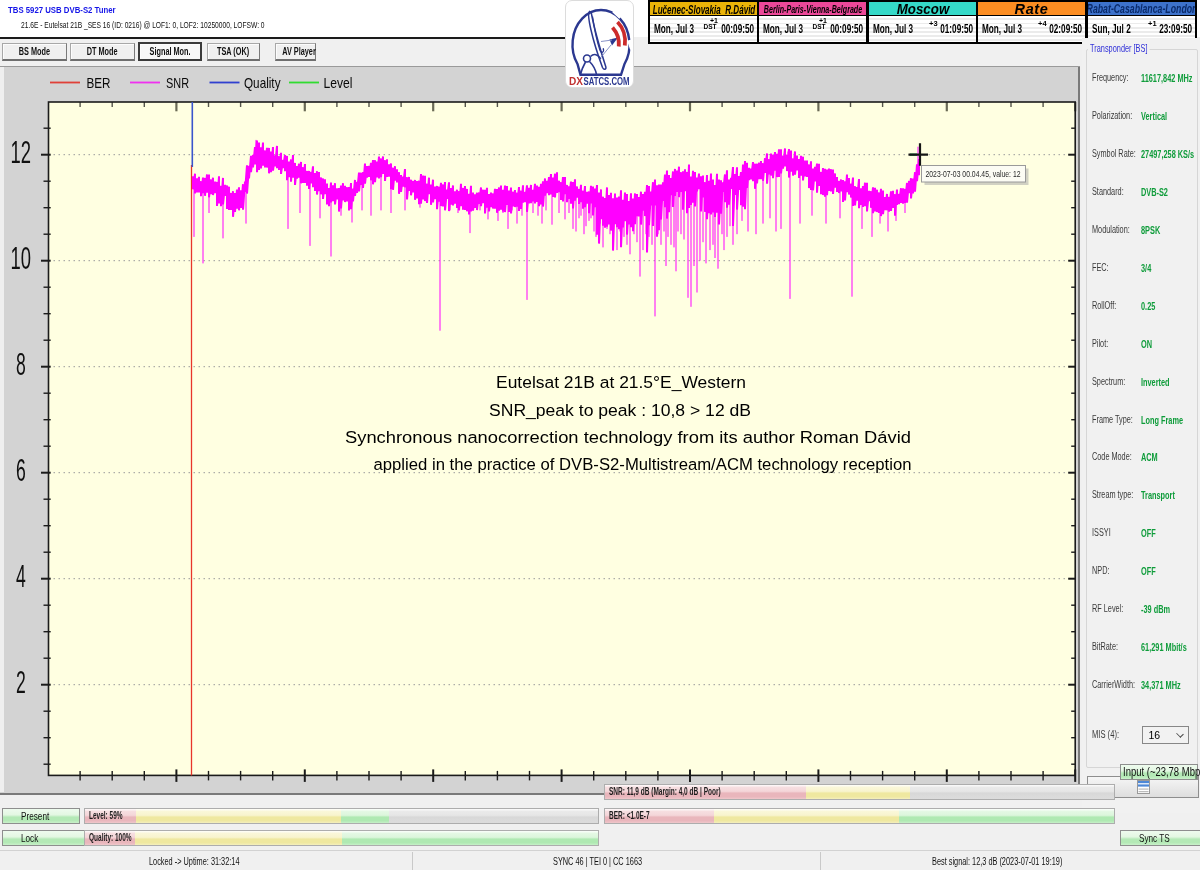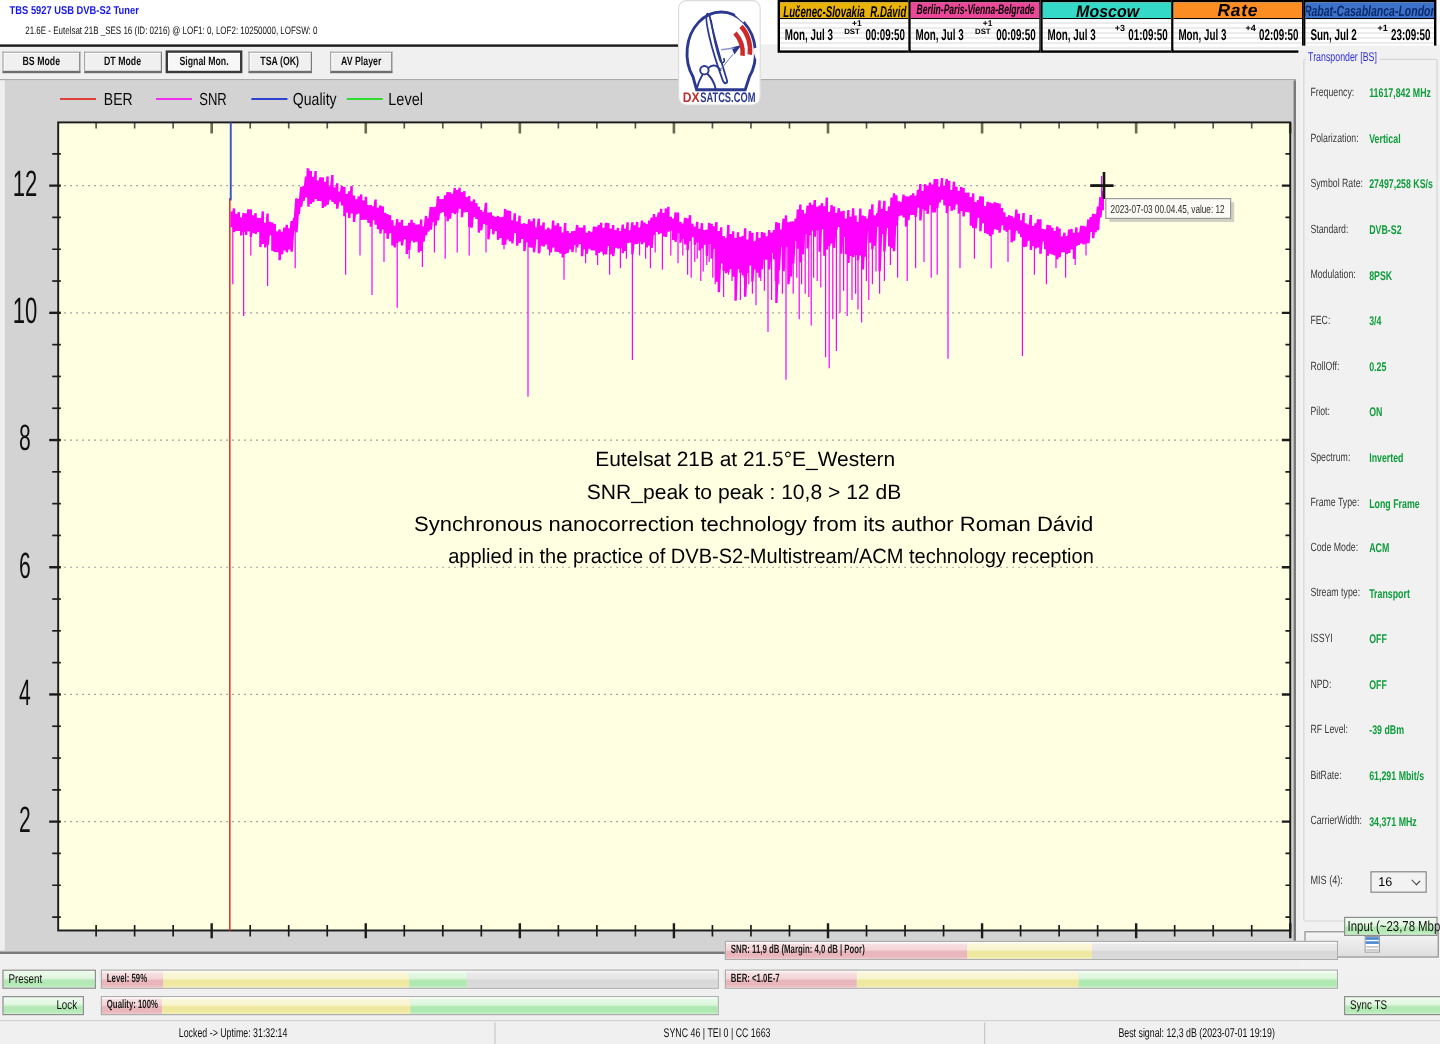--- a/index.html
+++ b/index.html
@@ -24,21 +24,21 @@
 .plusonly { position:absolute; left:60px; top:3px; font-size:7.5px; font-weight:bold; }
 #panel { left:1082px; top:38px; width:118px; height:775px; background:#F1F1F1; }
 #gbox { position:absolute; left:4px; top:11px; width:112px; height:719px; border:1px solid #D6D6D6; border-radius:2px; }
 #gboxlab { position:absolute; left:6px; top:3.5px; background:#F1F1F1; padding:0 3px; font-size:10.5px; color:#2F2FD8; transform:scaleX(0.7); transform-origin:0 50%; white-space:nowrap; }
 .plab { position:absolute; left:10px; font-size:10px; color:#3a3a3a; transform:scaleX(0.73); transform-origin:0 50%; white-space:nowrap; }
 .pval { position:absolute; left:59px; font-size:10.5px; font-weight:bold; color:#0E9C3A; transform:scaleX(0.70); transform-origin:0 50%; white-space:nowrap; }
 #mislab { position:absolute; left:10px; top:691px; font-size:10px; color:#3a3a3a; transform:scaleX(0.76); transform-origin:0 50%; }
 #misdd { position:absolute; left:59.5px; top:688px; width:47px; height:18px; border:1px solid #878787; background:#F2F2F2; font-size:10.5px; line-height:16px; padding-left:6px; }
 #misdd i { position:absolute; right:5px; top:4px; width:6px; height:6px; border-right:1.4px solid #444; border-bottom:1.4px solid #444; transform:rotate(45deg) scale(1,.8); }
 #panelbtn { position:absolute; left:4.5px; top:738px; width:112px; height:22px; background:linear-gradient(#F6F6F6,#DEDEDE); border:1px solid #8E8E8E; }
-.greenbox { position:absolute; height:16px; border:1px solid #8E8E8E; background:linear-gradient(180deg,#EEFBEE 0%,#E3F7E2 42%,#B4E9B6 58%,#B4E9B6 82%,#C9F0CA 100%); font-size:10.5px; color:#111; padding-left:4px; line-height:14px; white-space:nowrap; }
+.greenbox { position:absolute; height:16px; border:1px solid #8E8E8E; background:linear-gradient(180deg,#EEFBEE 0%,#E3F7E2 42%,#B4E9B6 58%,#B4E9B6 82%,#C9F0CA 100%); font-size:10.5px; color:#111; padding-left:18px; line-height:14px; white-space:nowrap; }
 .greenbox span { display:inline-block; transform:scaleX(0.78); transform-origin:0 50%; }
 .bar { position:absolute; height:16px; border:1px solid #ADADAD; background:#E4E4E4; }
 .seg { position:absolute; top:0; height:14px; box-shadow:inset 0 1.5px 0 rgba(255,255,255,0.65); }
 .seg.p { background:linear-gradient(180deg,#F8E3E5 0%,#F4D6D9 45%,#E9B6BC 58%,#E9B6BC 84%,#EFC7CB 100%); }
 .seg.y { background:linear-gradient(180deg,#FBF9DF 0%,#F8F4CE 45%,#EFE8A0 58%,#EFE8A0 84%,#F4EFBD 100%); }
 .seg.g { background:linear-gradient(180deg,#E9FAE9 0%,#DCF6DC 45%,#AFE9B2 58%,#AFE9B2 84%,#C6F0C8 100%); }
 .seg.n { background:linear-gradient(180deg,#ECECEC 0%,#E6E6E6 45%,#D8D8D8 58%,#DCDCDC 100%); }
 .bartxt { position:absolute; left:4px; top:1px; font-size:10px; font-weight:600; color:#1c1c1c; white-space:nowrap; transform:scaleX(0.65); transform-origin:0 50%; }
 #status { left:0; top:850px; width:1200px; height:20px; background:#F0F0F0; border-top:1px solid #D2D2D2; }
 .stxt { position:absolute; top:4px; font-size:10.5px; color:#111; white-space:nowrap; transform:scaleX(0.70); transform-origin:0 50%; }
@@ -50,21 +50,21 @@
 .tip { font-size:9.6px; fill:#2a2a2a; }
 </style></head><body>
 <div class="abs" id="hdr"></div>
 <div class="abs" id="title">TBS 5927 USB DVB-S2 Tuner</div>
 <div class="abs" id="subtitle">21.6E - Eutelsat 21B _SES 16 (ID: 0216) @ LOF1: 0, LOF2: 10250000, LOFSW: 0</div>
 <div class="abs" id="hline"></div>
 <div class="tabbtn" style="left:2px;width:65px;"><span>BS Mode</span></div>
 <div class="tabbtn" style="left:70px;width:65px;"><span>DT Mode</span></div>
 <div class="tabbtn act" style="left:138px;width:64px;"><span>Signal Mon.</span></div>
 <div class="tabbtn" style="left:207px;width:53px;"><span>TSA (OK)</span></div>
-<div class="tabbtn" style="left:275px;width:52px;"><span>AV Player</span></div>
+<div class="tabbtn" style="left:275px;width:41px;"><span>AV Player</span></div>
 <div class="abs" style="left:0;top:65.5px;width:1080px;height:1px;background:#9a9a9a;"></div>
 
 <div class="abs" id="chartw">
 <div style="position:absolute;left:0;top:0;width:4px;height:725px;background:#EFEFEF;"></div>
 <svg width="1079" height="727" viewBox="0 0 1079 727">
 <rect x="48.5" y="35.0" width="1026.7" height="673.4" fill="#FFFFE1" stroke="none"></rect>
 <g stroke="#9a9a9a" stroke-width="1" stroke-dasharray="1.5,3.5">
         <path d="M48.5,87.7 H1075.2"></path>
         <path d="M48.5,193.7 H1075.2"></path>
         <path d="M48.5,299.7 H1075.2"></path>
@@ -348,21 +348,21 @@
 <div id="panelbtn"><svg width="13" height="14" viewBox="0 0 13 14" style="margin:3px 0 0 49px">
         <rect x="0.5" y="0.5" width="12" height="13" fill="#fff" stroke="#999"></rect>
         <rect x="1" y="1" width="11" height="2.2" fill="#4D88D8"></rect>
         <rect x="1" y="4.4" width="11" height="2.2" fill="#4D88D8"></rect>
         <rect x="1.5" y="8.5" width="10" height="1.2" fill="#bbb"></rect>
         <rect x="1.5" y="11" width="10" height="1.2" fill="#bbb"></rect>
       </svg></div>
 </div>
 
 <div class="greenbox" style="left:2px;top:808px;width:78px;"><span>Present</span></div>
-<div class="greenbox" style="left:2px;top:830px;width:68px;text-align:right;"><span>Lock</span></div>
+<div class="greenbox" style="left:2px;top:830px;width:90px;"><span>Lock</span></div>
 <div class="greenbox" style="left:1120px;top:764px;width:78px;font-size:12px;padding-left:2px;"><span style="transform:scaleX(0.79)">Input (~23,78 Mbps)</span></div>
 <div class="greenbox" style="left:1120px;top:830px;width:90px;"><span>Sync TS</span></div>
 
 <div class="bar" style="left:84px;top:808px;width:515px;">
 <div class="seg p" style="left:0;width:51px"></div>
     <div class="seg y" style="left:51px;width:205px"></div>
     <div class="seg g" style="left:256px;width:48px"></div>
     <div class="seg n" style="left:304px;width:209px"></div>
 <div class="bartxt">Level: 59%</div>
   </div>

